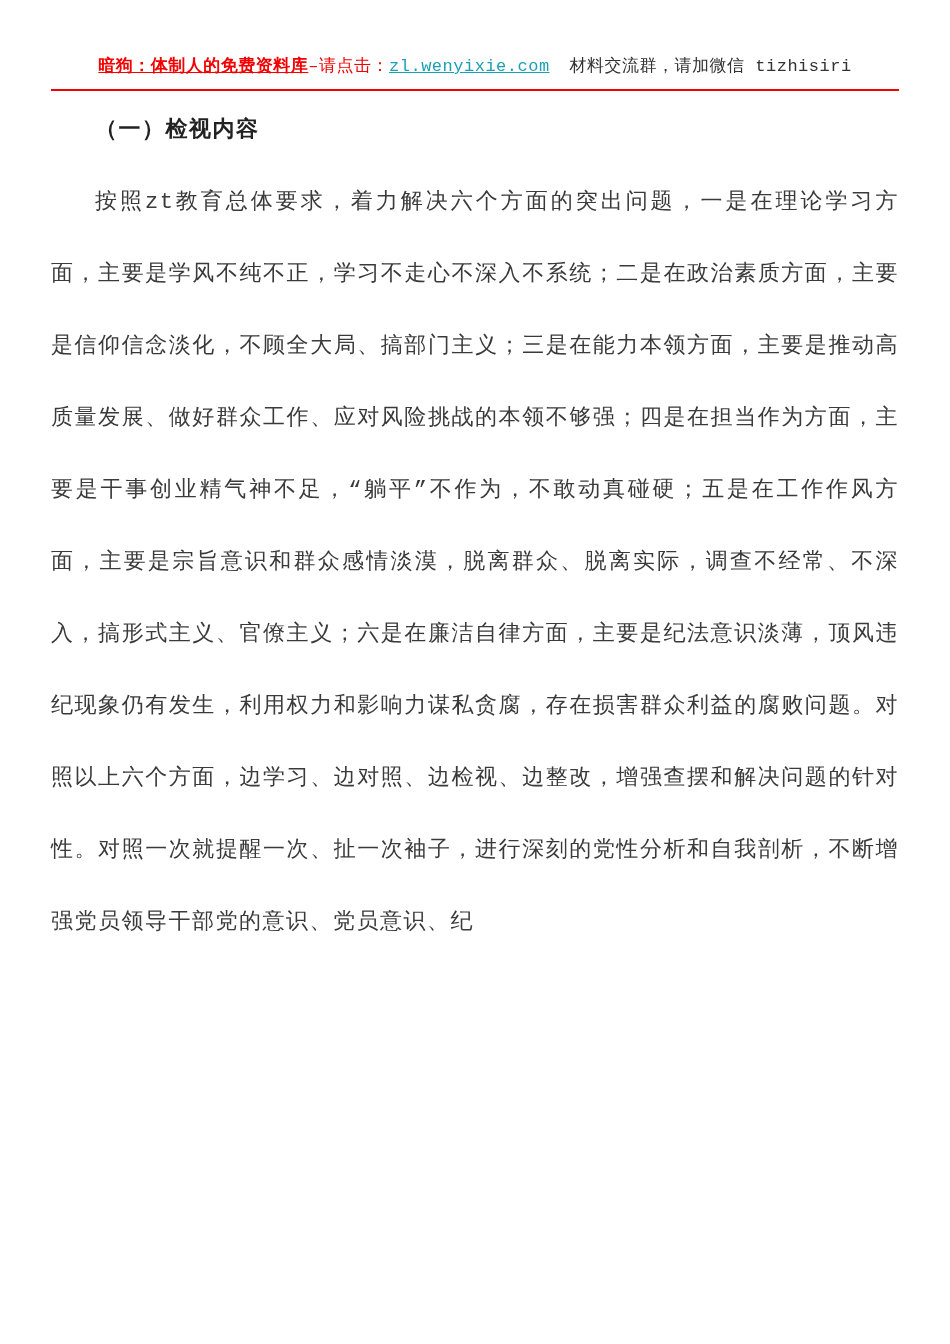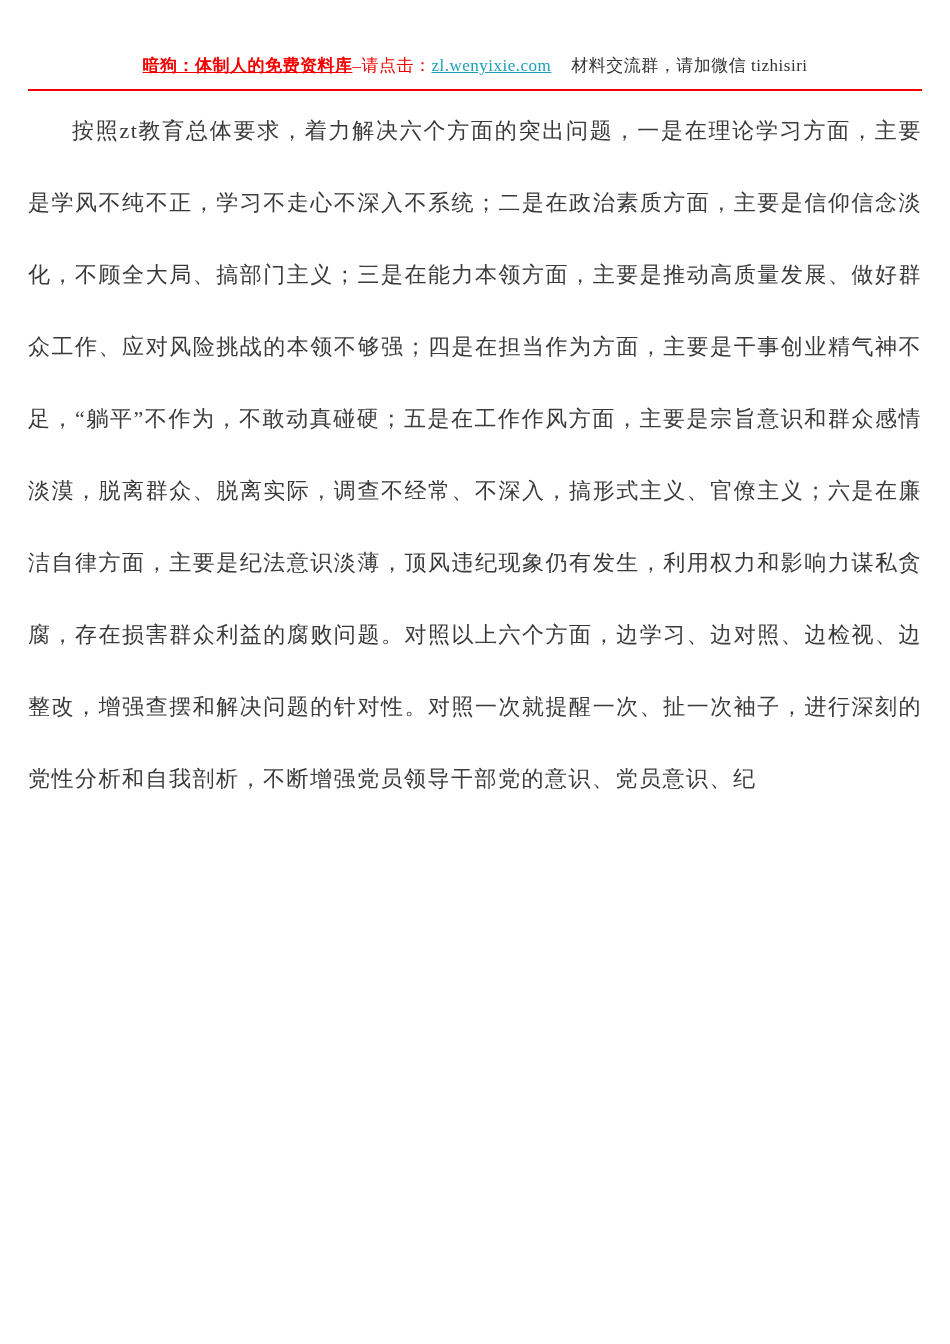--- a/index.html
+++ b/index.html
@@ -7,21 +7,22 @@
   body {
     width: 950px;
     height: 1344px;
     font-family: "Liberation Serif", "DejaVu Serif", serif;
     overflow: hidden;
   }
   .page {
     width: 950px;
     height: 1344px;
     background: #ffffff;
-    padding: 0 28px;
+    padding: 0 51px;
+    font-family: Liberation Mono, monospace;
   }
   .header {
     text-align: center;
     padding-top: 54px;
     font-size: 17px;
     letter-spacing: 0.5px;
     white-space: nowrap;
   }
   .brand {
     color: #f40000;
@@ -69,16 +70,17 @@
 
 <div class="page">
 
   <div class="header">
     <span class="brand">暗狗：体制人的免费资料库</span><span class="prefix">–请点击：</span><a class="link">zl.wenyixie.com</a><span class="suffix">材料交流群，请加微信 tizhisiri</span>
   </div>
 
   <hr class="red-rule">
 
   <div class="doc-body">
+    <h3 class="heading">（一）检视内容</h3>
     <p class="para first-line-indent">按照zt教育总体要求，着力解决六个方面的突出问题，一是在理论学习方面，主要是学风不纯不正，学习不走心不深入不系统；二是在政治素质方面，主要是信仰信念淡化，不顾全大局、搞部门主义；三是在能力本领方面，主要是推动高质量发展、做好群众工作、应对风险挑战的本领不够强；四是在担当作为方面，主要是干事创业精气神不足，“躺平”不作为，不敢动真碰硬；五是在工作作风方面，主要是宗旨意识和群众感情淡漠，脱离群众、脱离实际，调查不经常、不深入，搞形式主义、官僚主义；六是在廉洁自律方面，主要是纪法意识淡薄，顶风违纪现象仍有发生，利用权力和影响力谋私贪腐，存在损害群众利益的腐败问题。对照以上六个方面，边学习、边对照、边检视、边整改，增强查摆和解决问题的针对性。对照一次就提醒一次、扯一次袖子，进行深刻的党性分析和自我剖析，不断增强党员领导干部党的意识、党员意识、纪</p>
   </div>
 
 </div>
 
 </body></html>

